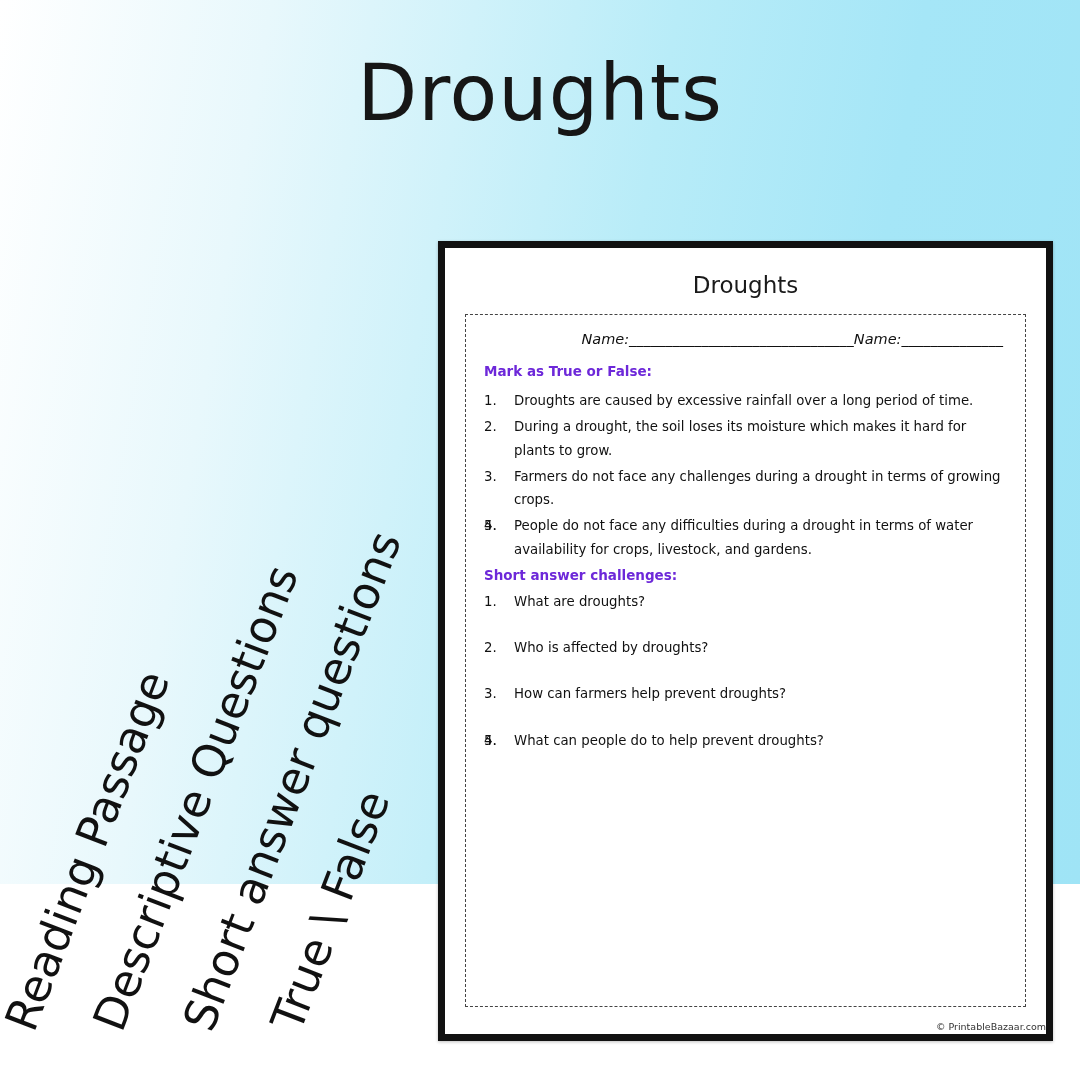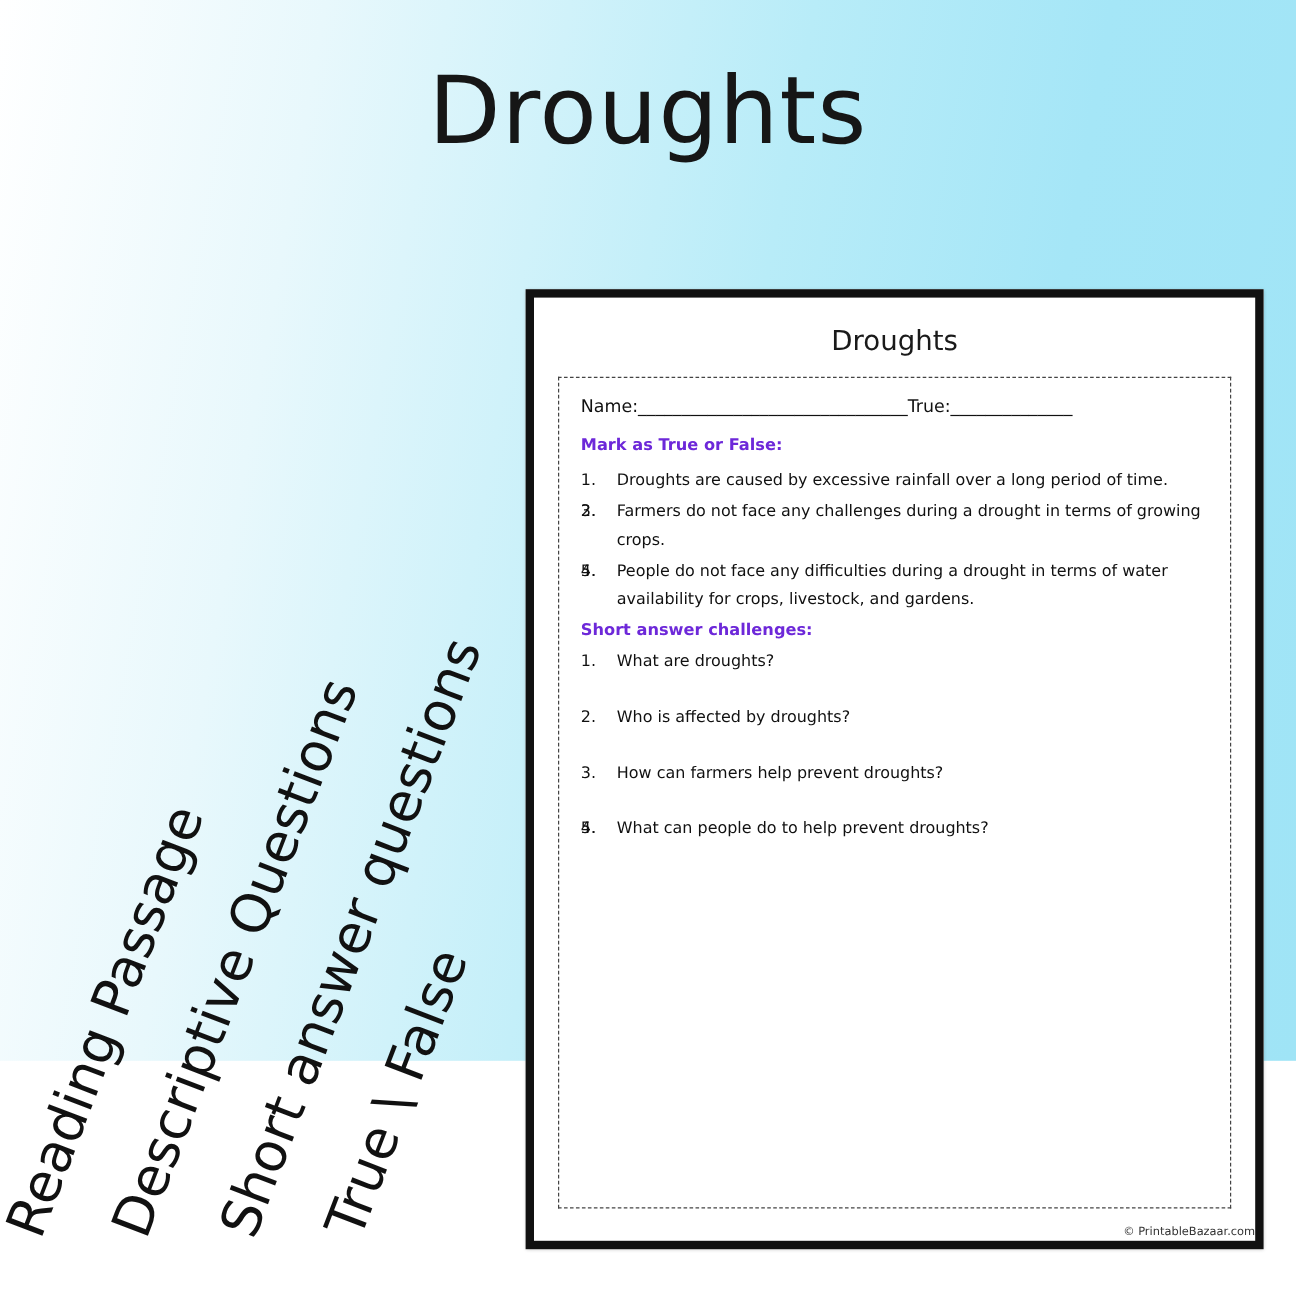--- a/index.html
+++ b/index.html
@@ -85,25 +85,26 @@
   }
   .dashed-box {
     border: 1px dashed #444;
     padding: 16px 18px 18px 18px;
     box-sizing: border-box;
     height: 693px;
     position: relative;
   }
   .namedate {
     display: flex;
-    justify-content: flex-start;
+    justify-content: flex-end;
     align-items: baseline;
     font-size: 14.5px;
     color: #111;
     margin-bottom: 16px;
+    font-style: italic;
   }
   .namedate .name { white-space: nowrap; }
   .namedate .date { white-space: nowrap; padding-right: 4px; }
   .section-heading {
     font-size: 13.5px;
     font-weight: bold;
     color: #6d28d9;
     margin: 2px 0 10px 0;
   }
   ol.qlist {
@@ -156,32 +157,33 @@
 
   <div class="sheet-outer">
     <div class="sheet-inner">
 
       <div class="sheet-title">Droughts</div>
 
       <div class="dashed-box">
 
         <div class="namedate">
           <span class="name">Name:_______________________________</span>
-          <span class="date">True:______________</span>
+          <span class="date">Name:______________</span>
         </div>
 
         <div class="section-heading">Mark as True or False:</div>
 
         <ol class="qlist tf">
           <li>
             <span class="num">1.</span>
             <span>Droughts are caused by excessive rainfall over a long period of time.</span>
           </li>
           <li>
             <span class="num">2.</span>
+            <span>During a drought, the soil loses its moisture which makes it hard for plants to grow.</span>
           </li>
           <li>
             <span class="num">3.</span>
             <span>Farmers do not face any challenges during a drought in terms of growing crops.</span>
           </li>
           <li>
             <span class="num">4.</span>
           </li>
           <li>
             <span class="num">5.</span>

